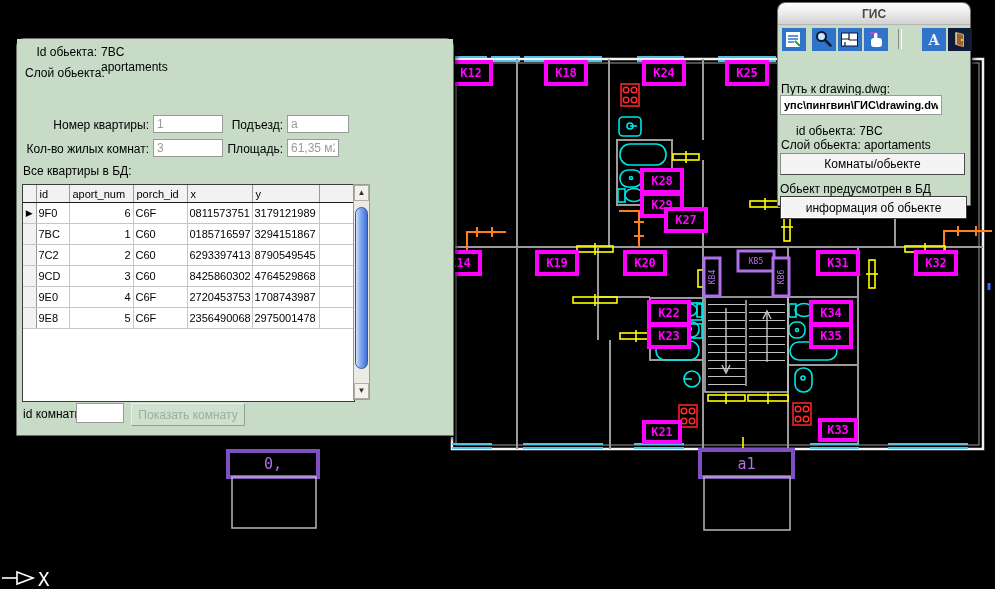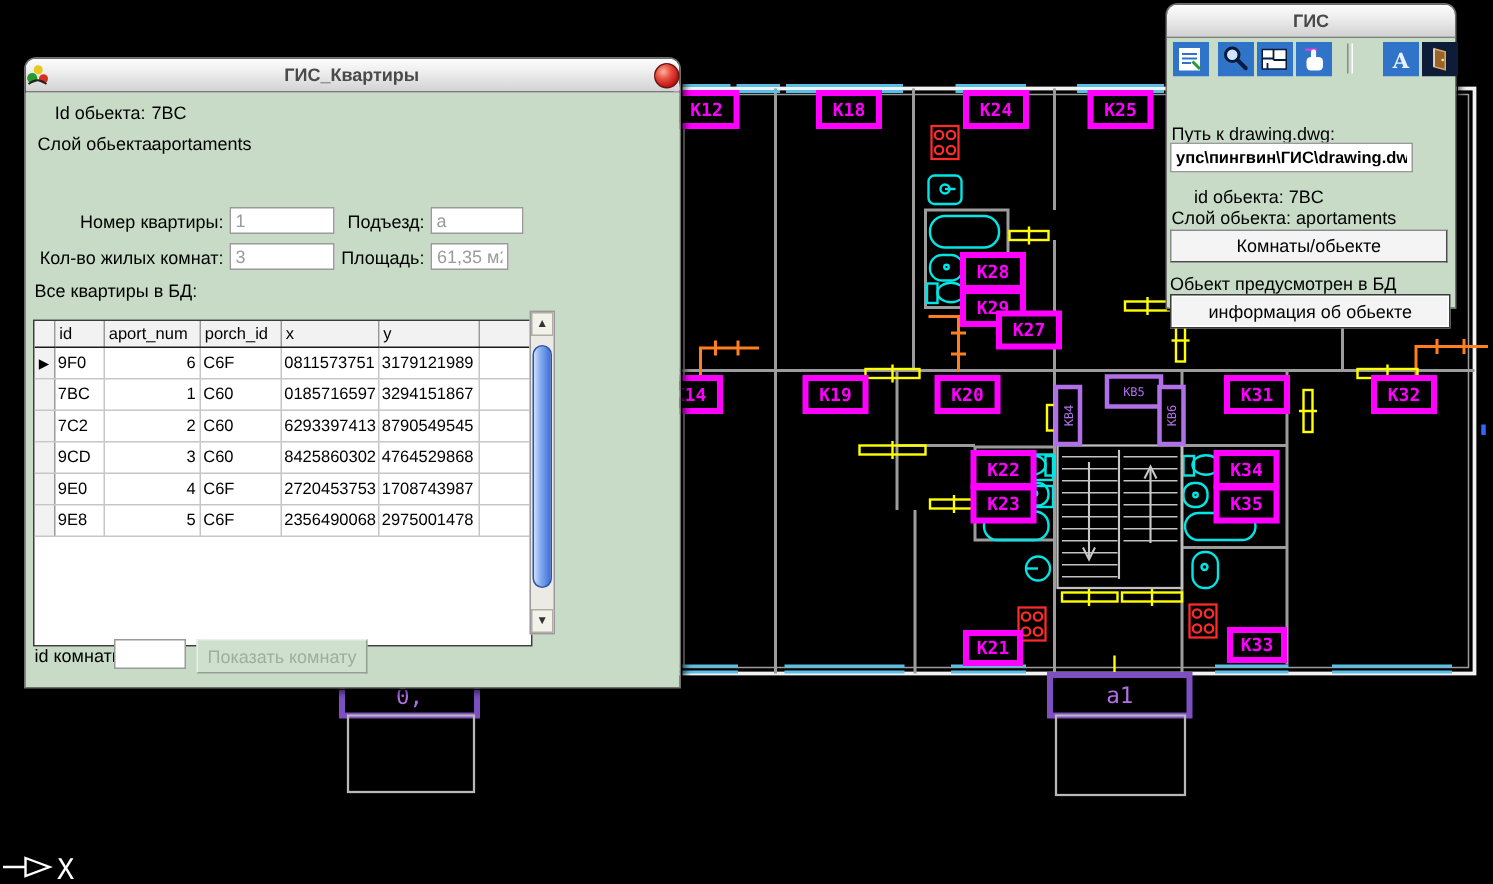--- a/index.html
+++ b/index.html
@@ -304,52 +304,40 @@
       </g>
 
     <g id="ucs-icon">
       <line x1="2" y1="578" x2="17" y2="578"></line>
       <polygon points="17,572 33,578 17,584"></polygon>
       <text x="38" y="586">X</text>
     </g>
   </svg>
 
   <div class="win" id="apt-dialog" style="left:16px;top:38px;width:436px;">
-    <div class="titlebar">
-      <span class="app-icon">
-        <svg width="16" height="16">
-            <circle cx="4.5" cy="10" r="3.4" fill="#2a9a2a"></circle>
-            <circle cx="8.5" cy="4.5" r="3" fill="#e8c820"></circle>
-            <circle cx="12" cy="10.5" r="3" fill="#d83020"></circle>
-            <path d="M2 14 Q8 9 14 14" stroke="#222" fill="none" stroke-width="1.2"></path>
-          </svg>
-      </span>
-      <span class="title">ГИС_Квартиры</span>
-      <span class="close-btn"></span>
-    </div>
     <div class="dlg-body" style="height:396px;">
 
       <span class="ilabel" style="left:8px;top:6px;width:72px">Id обьекта:</span>
       <span class="ivalue" style="left:84px;top:6px">7BC</span>
       <span class="ilabel" style="left:8px;top:27px;width:72px">Слой обьекта:</span>
-      <span class="ivalue" style="left:84px;top:27px">aportaments</span>
+      <span class="ivalue" style="left:84px;top:21px">aportaments</span>
 
       <span class="flabel" style="left:8px;top:79px;width:124px">Номер квартиры:</span>
       <input class="fld muted" style="left: 136px; top: 76px; width: 70px;" value="1">
       <span class="flabel" style="left:190px;top:79px;width:76px">Подъезд:</span>
       <input class="fld muted" style="left: 270px; top: 76px; width: 62px;" value="a">
 
       <span class="flabel" style="left:8px;top:103px;width:124px">Кол-во жилых комнат:</span>
       <input class="fld muted" style="left: 136px; top: 100px; width: 70px;" value="3">
       <span class="flabel" style="left:190px;top:103px;width:76px">Площадь:</span>
       <input class="fld muted" style="left: 270px; top: 100px; width: 52px;" value="61,35 м2">
 
       <span class="cap" style="left:6px;top:125px">Все квартиры в БД:</span>
 
-      <div class="tablebox" style="left:5px;top:151px;width:331px;height:216px;">
+      <div class="tablebox" style="left:5px;top:145px;width:331px;height:216px;">
         <table class="apt">
           <colgroup>
               <col style="width:13px">
               <col style="width:33px">
               <col style="width:64px">
               <col style="width:54px">
               <col style="width:65px">
               <col style="width:67px">
               <col>
             </colgroup>

